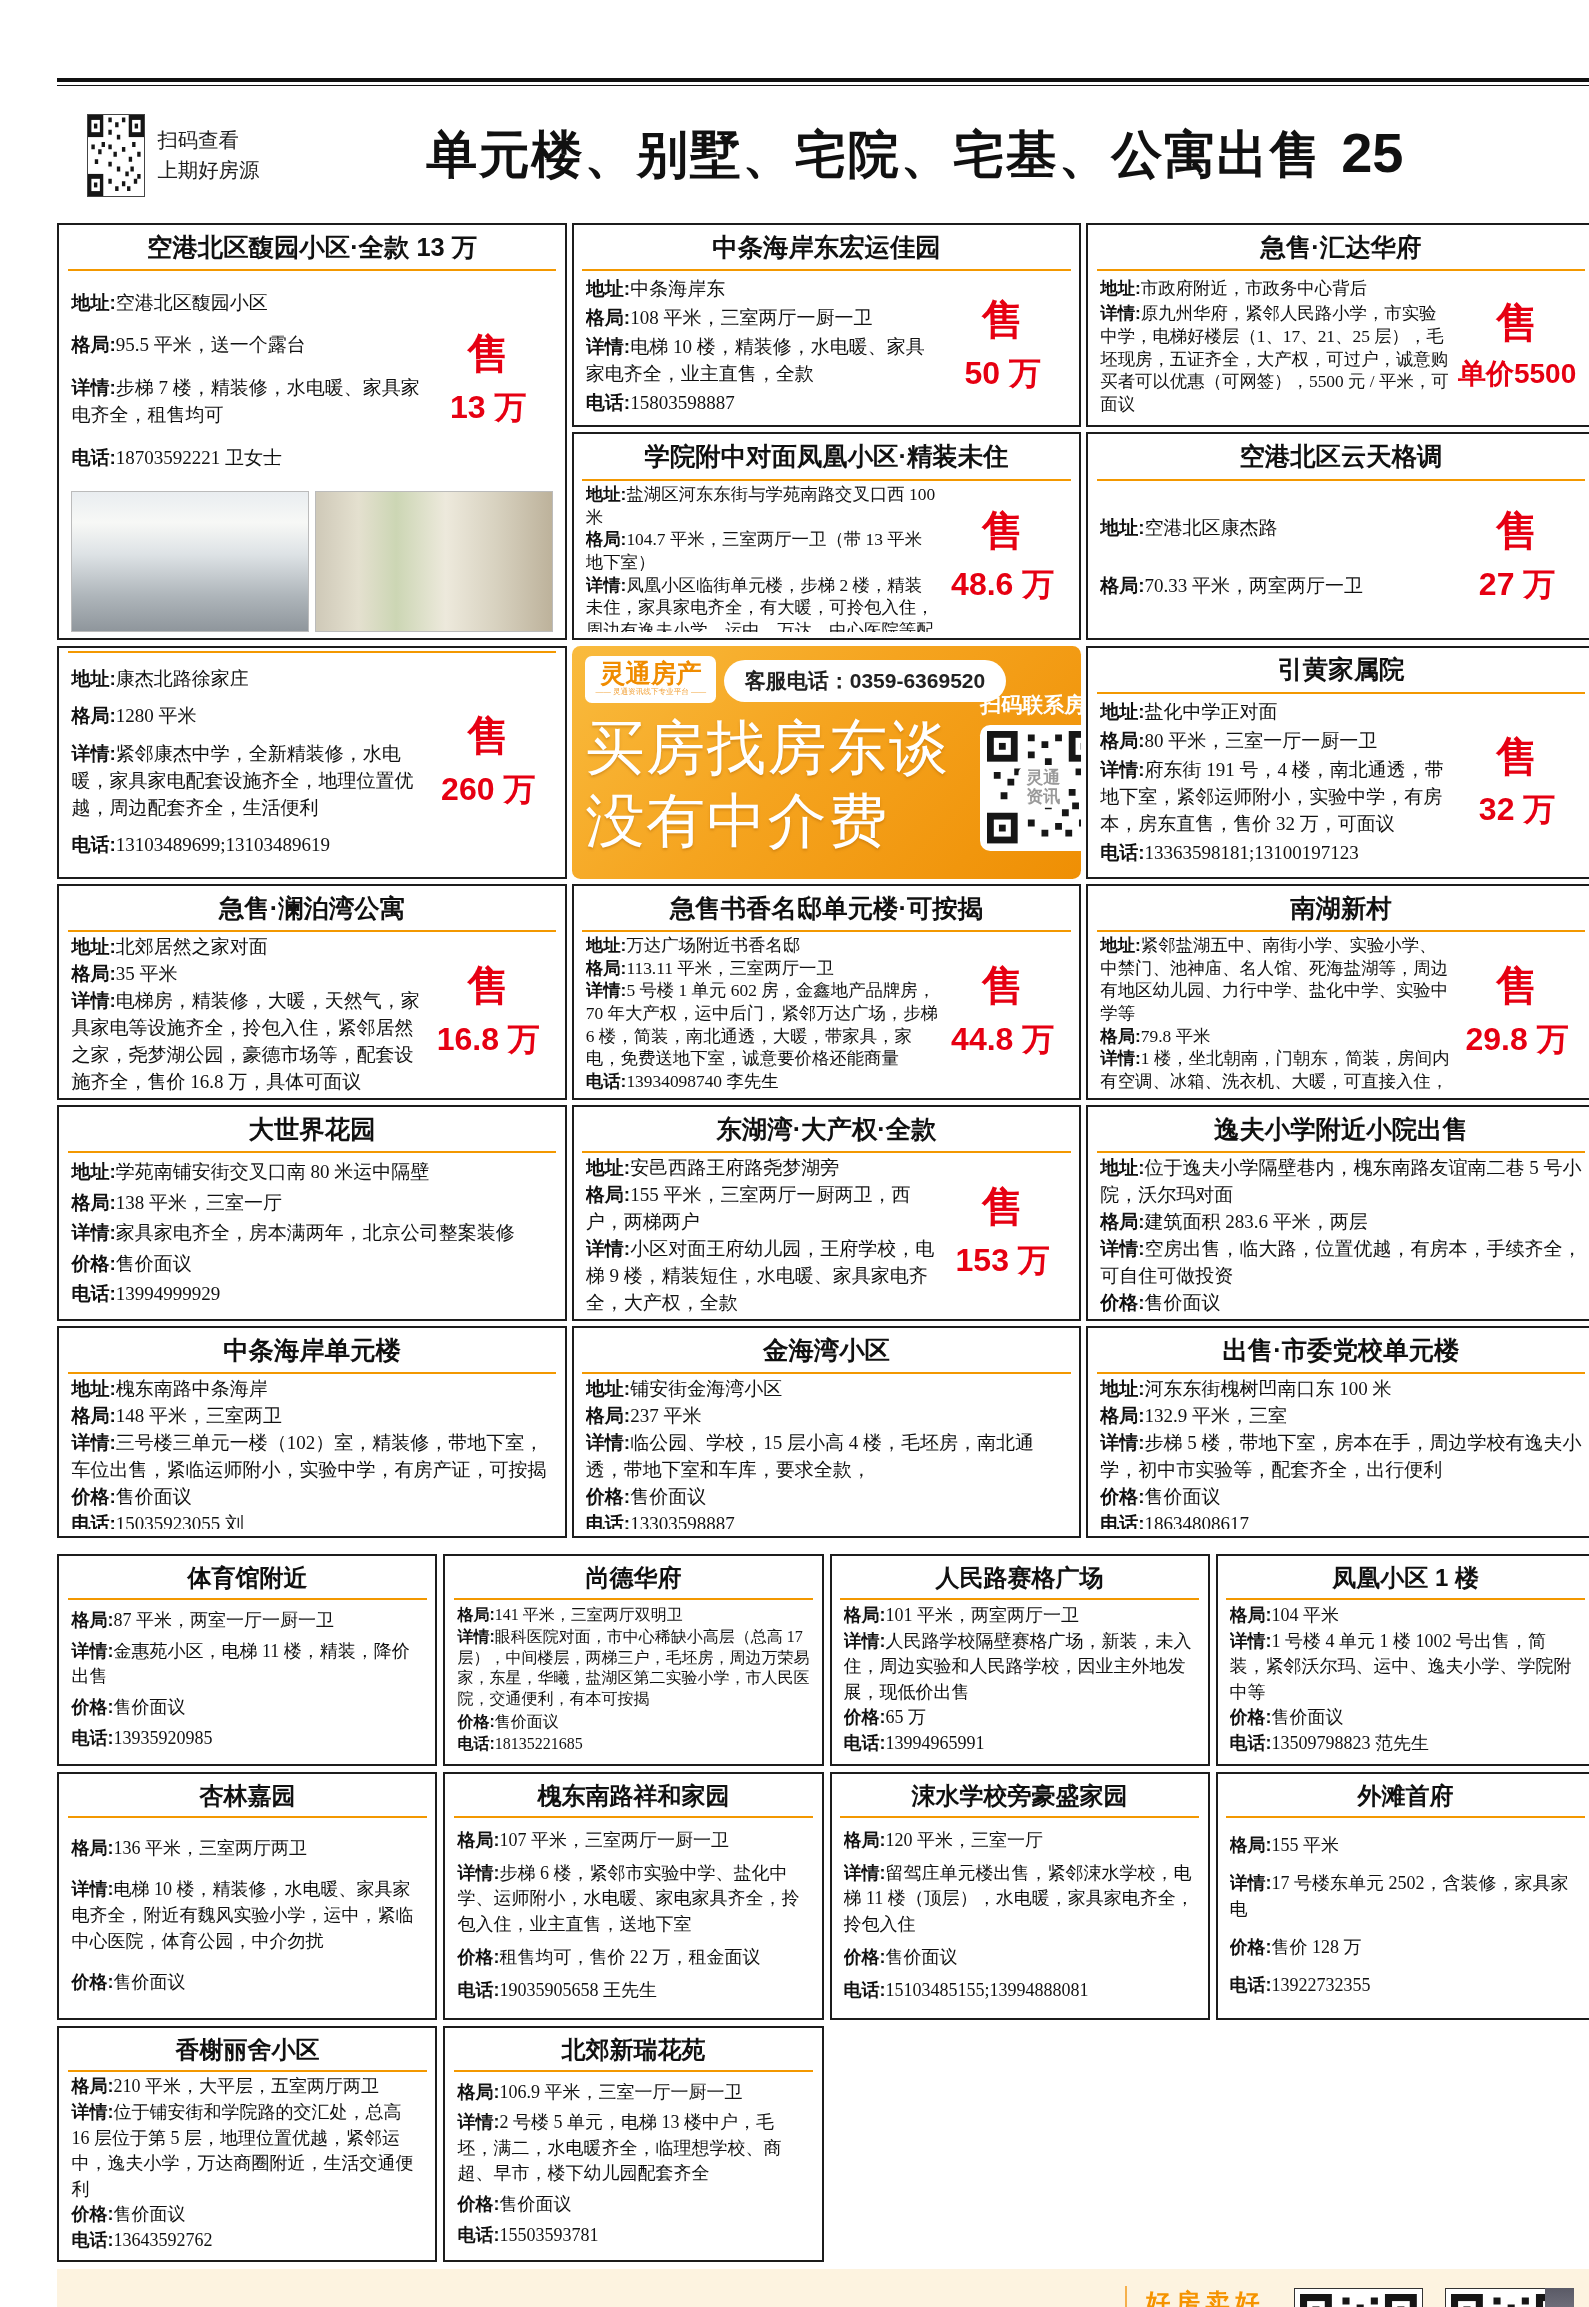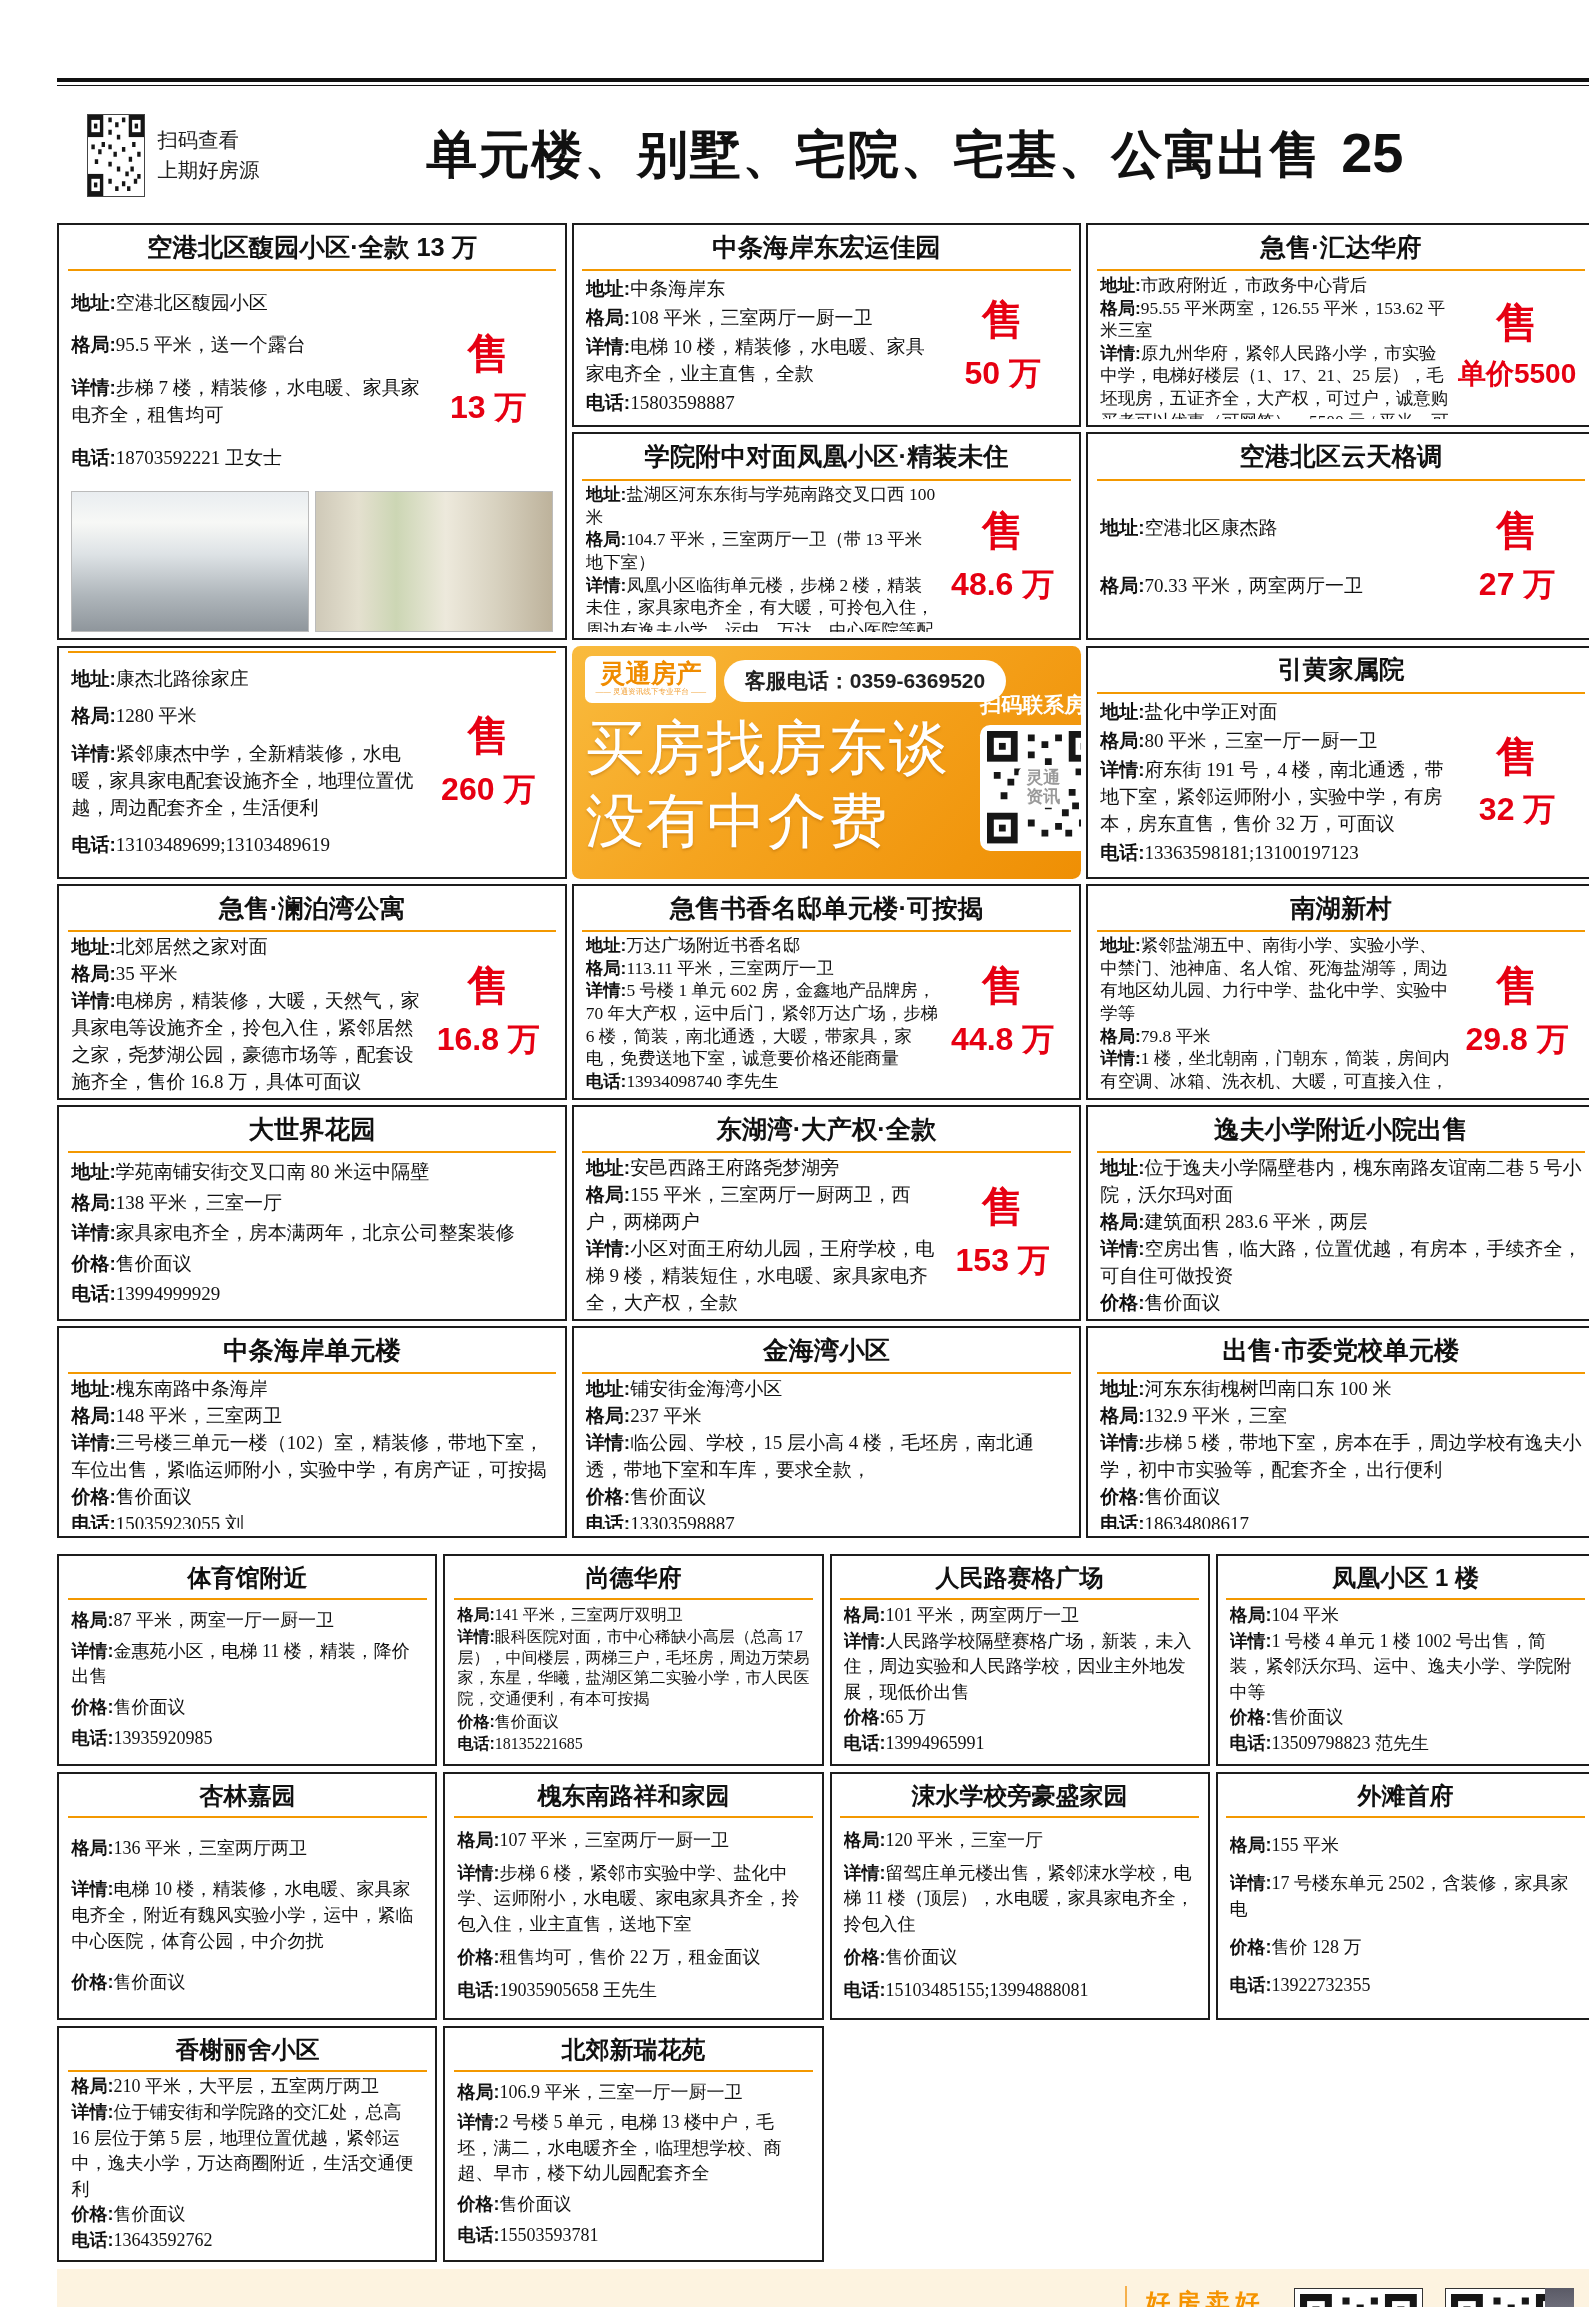--- a/index.html
+++ b/index.html
@@ -191,21 +191,20 @@
             </div>
         </div>
       </div>
 
       <div class="box ga-e">
         <div class="box-title">急售·汇达华府</div>
         <div class="box-rule"></div>
         <div class="box-body">
           <div class="rows dense">
             <div class="row"><b>地址:</b><span>市政府附近，市政务中心背后</span></div>
-            <div class="row"><b>格局:</b><span>95.55 平米两室，126.55 平米，153.62 平米三室</span></div>
             <div class="row"><b>详情:</b><span>原九州华府，紧邻人民路小学，市实验中学，电梯好楼层（1、17、21、25 层），毛坯现房，五证齐全，大产权，可过户，诚意购买者可以优惠（可网签），5500 元 / 平米，可面议</span></div>
 
           </div>
           <div class="tag compact">
               <div class="sell">售</div>
               <div class="amount">单价5500</div>
             </div>
         </div>
       </div>
 

